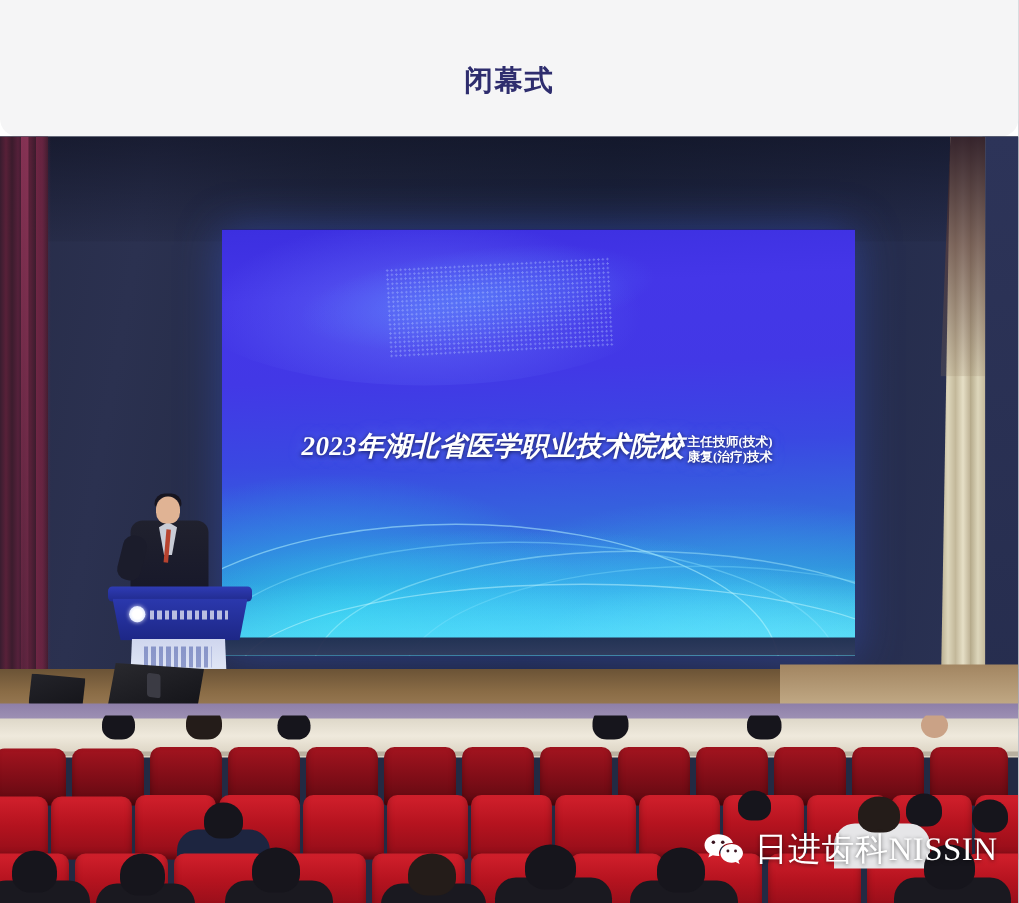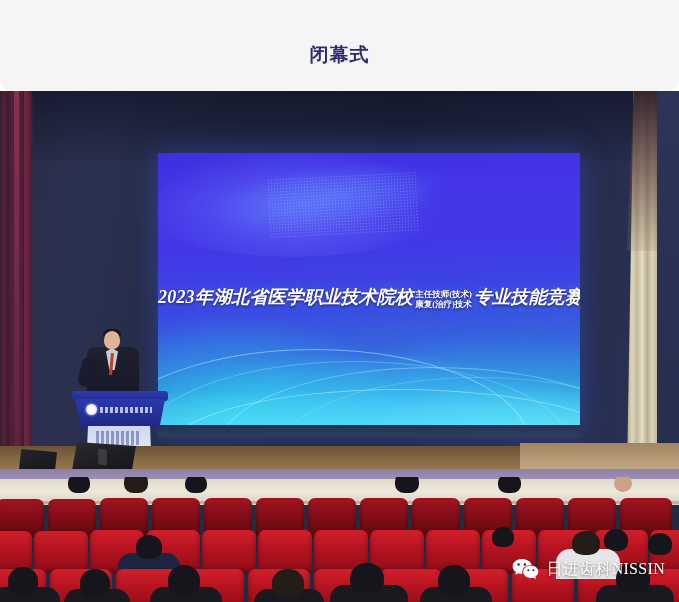--- a/index.html
+++ b/index.html
@@ -115,21 +115,21 @@
   .wall-right {
     position: absolute;
     right: 0; top: 0;
     width: 24px; height: 382px;
     background: linear-gradient(180deg, #2d3459, #262d4e);
   }
 
   
   .led-frame {
     position: absolute;
-    left: 158px; top: 62px;
+    left: 148px; top: 62px;
     width: 422px; height: 284px;
     background: #0d1030;
     box-shadow: 0 0 28px rgba(60,90,220,.45);
     overflow: hidden;
   }
   .led-bg {
     position: absolute; inset: 0;
     background:
       radial-gradient(ellipse 70% 60% at 18% 92%, rgba(40,230,240,.55) 0%, rgba(40,180,240,0) 58%),
       radial-gradient(ellipse 80% 55% at 80% 96%, rgba(60,210,250,.5) 0%, rgba(60,200,250,0) 60%),
@@ -403,21 +403,21 @@
     position: absolute;
     right: 14px;
     bottom: 21px;
     display: flex;
     align-items: center;
     gap: 7px;
   }
   .wechat-icon { width: 27px; height: 23px; position: relative; }
   .wm-text {
     color: #ffffff;
-    font-size: 16px;
+    font-size: 22px;
     font-weight: 500;
     letter-spacing: .3px;
     text-shadow: 0 1px 3px rgba(0,0,0,.55);
     white-space: nowrap;
   }
 </style>
 </head>
 <body>
 
 <div id="page">
@@ -446,21 +446,21 @@
       <div class="led-dots"></div>
       <div class="led-wave w3"></div>
       <div class="led-wave w4"></div>
       <div class="led-wave w5"></div>
       <div class="led-arc a1"></div>
       <div class="led-arc a2"></div>
       <div class="led-arc a3"></div>
       <div class="led-arc a4"></div>
       <div class="led-arc a5"></div>
 
-      <div class="led-title"><span>2023年湖北省医学职业技术院校</span><span class="led-title-stack"><span>主任技师(技术)</span><span>康复(治疗)技术</span></span><span>专业技能竞赛</span></div>
+      <div class="led-title"><span>2023年湖北省医学职业技术院校</span><span class="led-title-stack"><span>主任技师(技术)</span><span>康复(治疗)技术</span></span></div>
 
 
       <div class="led-bottom-bar"></div>
     </div>
 
     <div class="podium-wrap">
       <div class="speaker-body"></div>
       <div class="speaker-arm"></div>
       <div class="speaker-shirt"></div>
       <div class="speaker-lanyard"></div>

